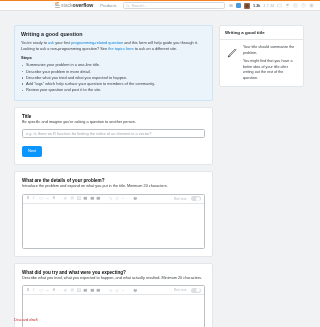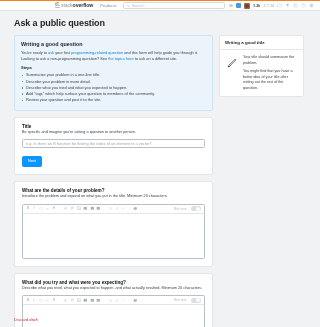--- a/index.html
+++ b/index.html
@@ -180,21 +180,20 @@
           <path d="M9 12.5v.01" stroke="#838c95" stroke-width="1.6"></path>
           <path d="M7.4 7.2a1.6 1.6 0 113 .8c-.6.6-1.4.9-1.4 2" fill="none" stroke="#838c95" stroke-width="1.3"></path>
         </svg>
       <svg class="nr-ico" viewBox="0 0 18 18">
           <path d="M3 3h3v3H3zM7.5 3h3v3h-3zM12 3h3v3h-3zM3 7.5h3v3H3zM7.5 7.5h3v3h-3zM12 7.5h3v3h-3zM3 12h3v3H3zM7.5 12h3v3h-3zM12 12h3v3h-3z" fill="#838c95"></path>
         </svg>
     </div>
   </div>
 
   <div class="content">
-    <div class="page-title">Ask a public question</div>
 
     <div class="cols">
 
       <div class="col-main">
 
         <div class="banner">
           <h2>Writing a good question</h2>
           <p><span>You're ready to </span><a href="#">ask</a><span> your first </span><a href="#">programming-related question</a><span> and this form will help guide you through it. Looking to ask a non-programming question? See </span><a href="#">the topics here</a><span> to ask on a different site.</span></p>
           <h3>Steps</h3>
           <ul>

